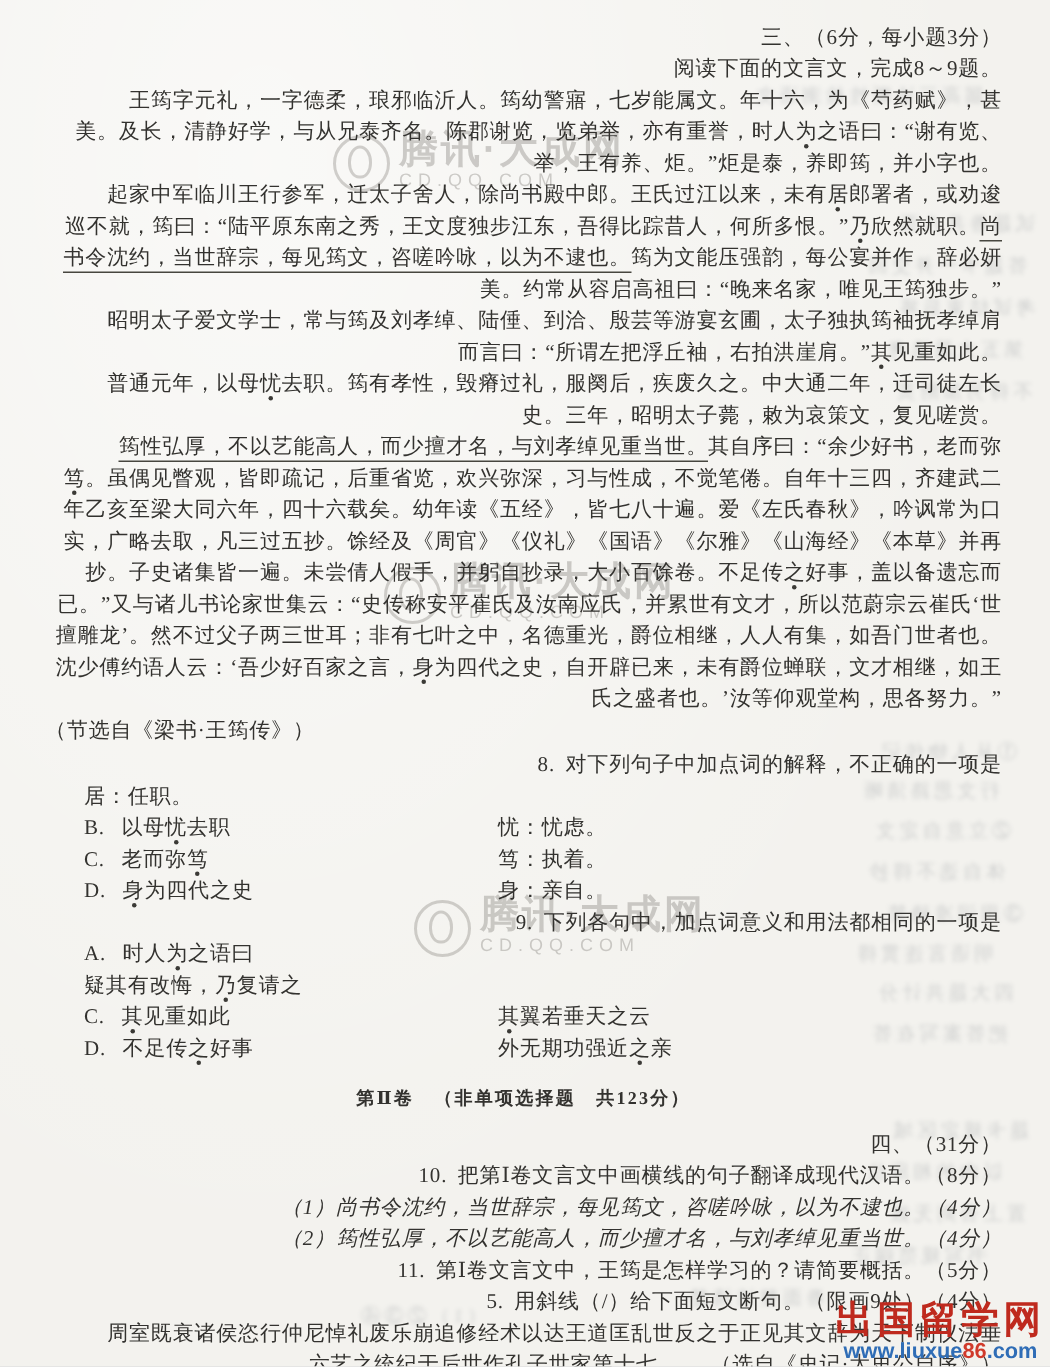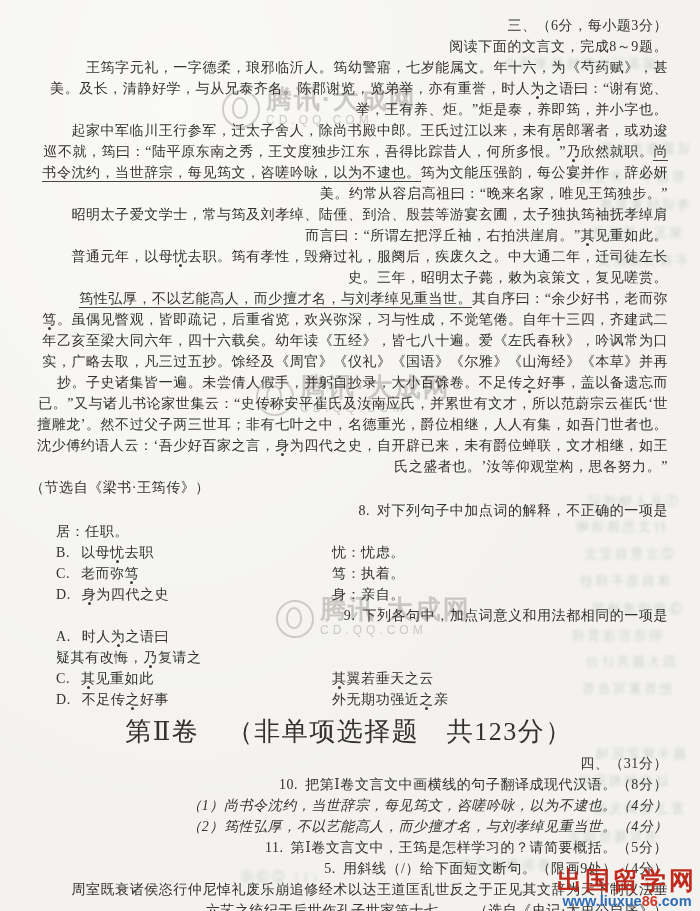--- a/index.html
+++ b/index.html
@@ -9,21 +9,21 @@
   .content{position:absolute;left:0;top:0;width:100%;box-sizing:border-box;
            padding:15px 32px 0 30px;font-size:14px;line-height:21px;letter-spacing:.55px;}
   p{margin:0;text-align:right;}
   .indent{text-indent:2em;}
   .para{text-indent:2em;}
   .source{text-align:left;margin-bottom:2px;}
   .qstem{margin:0;}
   .qnum{margin-right:7px;}
   .optrow{display:grid;grid-template-columns:276px 1fr;margin-left:26px;}
   .optlabel{margin-right:11px;}
-  .part2{text-align:center;font-size:26px;font-weight:400;letter-spacing:1.5px;margin:7px 0 6px;line-height:30px;}
+  .part2{text-align:center;font-size:12px;font-weight:700;letter-spacing:1.5px;margin:7px 0 6px;line-height:30px;}
   .subitem{margin-left:26px;font-style:italic;}
   .ul{border-bottom:1px solid #47463f;padding-bottom:1px;}
   .dc{position:relative;}
   .dc::after{content:"";position:absolute;left:50%;bottom:-3px;width:3px;height:3px;margin-left:-1.5px;
              border-radius:50%;background:#3b3a36;}
   .gap{display:inline-block;width:2.5em;}
   .q12p{text-indent:2em;}
 
   
   .wm{position:absolute;display:flex;gap:6px;align-items:flex-end;opacity:.42;color:#8f8c87;

